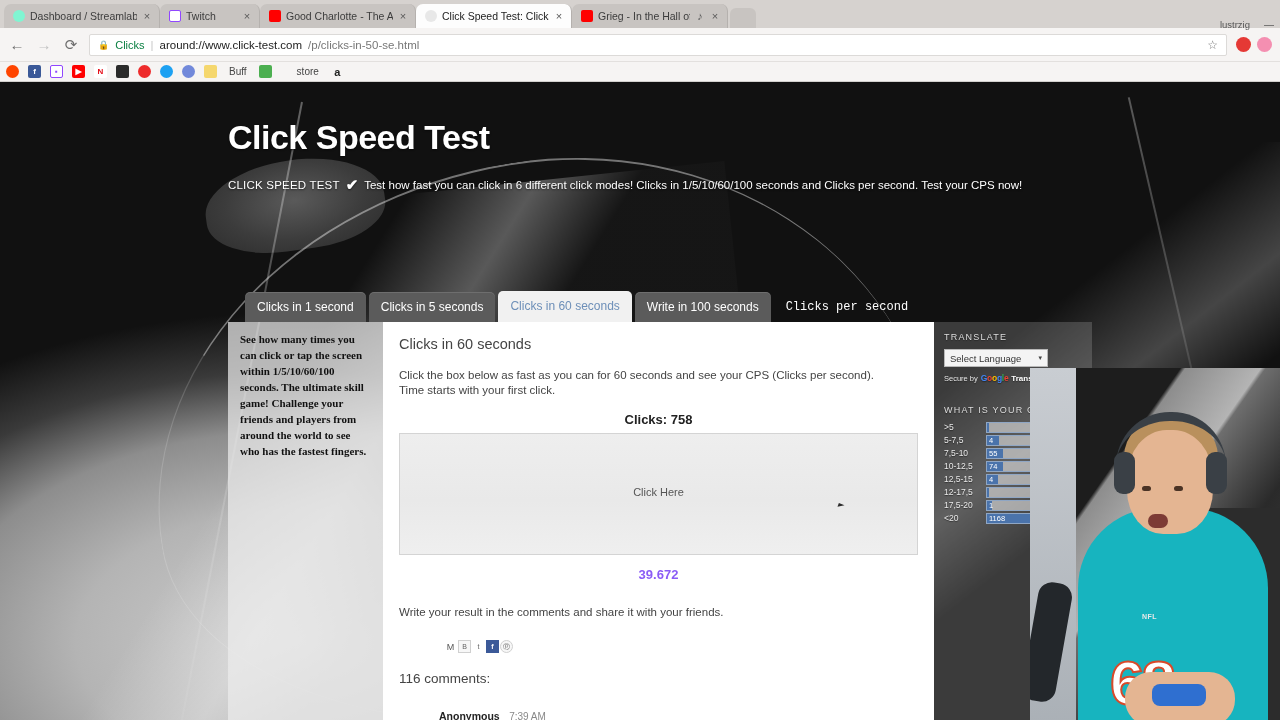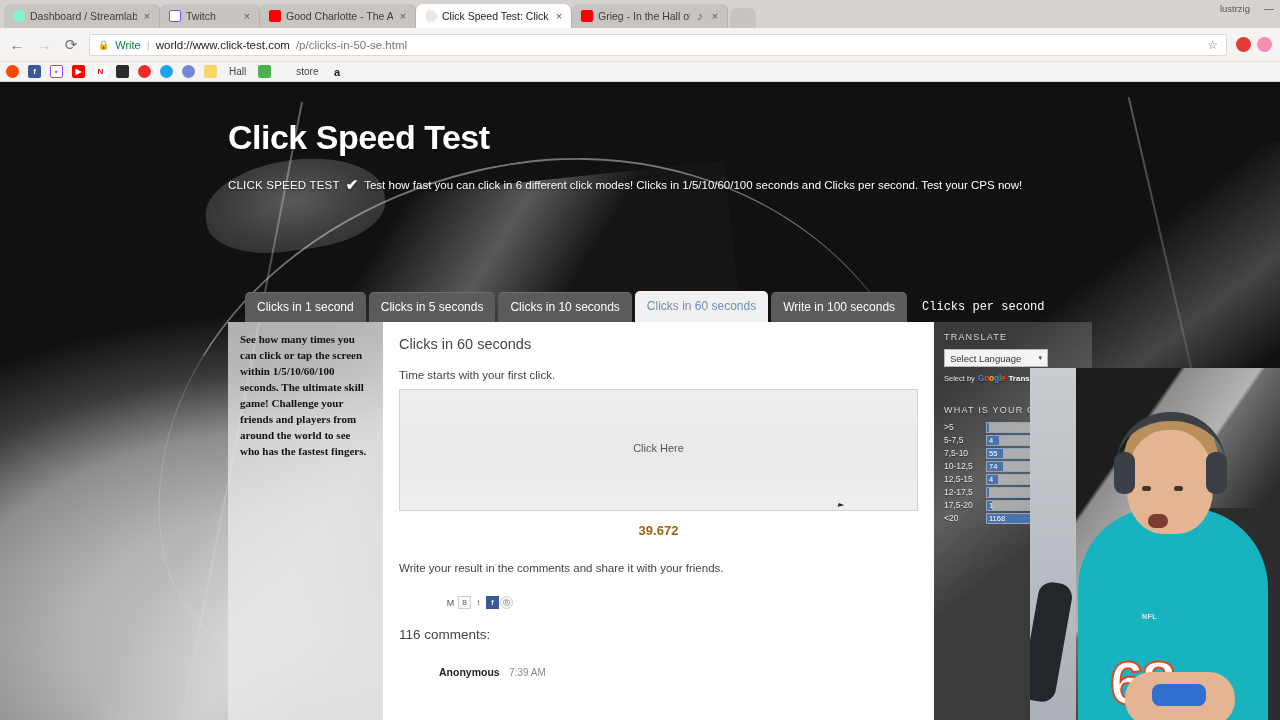--- a/index.html
+++ b/index.html
@@ -56,21 +56,21 @@
   .fav-clicktest { background: #e8e8e8; border-radius: 50%; }
   .tab-close {
     font-size: 11px; color: #5a5a5a; cursor: pointer;
     width: 10px; text-align: center; line-height: 1;
   }
   .tab-newtab {
     width: 26px; height: 20px; background: #c8c4c1;
     border-radius: 6px 6px 0 0; margin-left: 2px;
   }
   .win-ctrl {
-    position: absolute; right: 6px; top: 3px;
+    position: absolute; right: 6px; top: 19px;
     display: flex; gap: 14px; align-items: center;
     font-size: 10px; color: #5a5a5a;
   }
   .win-user { font-size: 9.5px; color: #555; }
 
   .toolbar {
     height: 34px;
     background: #f6f4f3;
     display: flex;
     align-items: center;
@@ -288,21 +288,21 @@
     justify-content: center;
     padding-top: 52px;
     cursor: pointer;
     position: relative;
   }
   .click-area-label { font-size: 11px; color: #555; }
   .result-score {
     text-align: center;
     font-size: 13px;
     font-weight: bold;
-    color: #a16207;
+    color: #8b5cf6;
     margin-top: 12px;
   }
   .share-note { font-size: 11.5px; color: #444; margin-top: 24px; }
   .share-row { display: flex; gap: 1px; margin: 22px 0 0 45px; }
   .share-btn {
     width: 13px; height: 13px;
     border: 1px solid #d0d0d0;
     background: #f7f7f7;
     display: flex; align-items: center; justify-content: center;
     font-size: 7px; color: #666;
@@ -526,44 +526,44 @@
     <span>—</span>
   </div>
 </div>
 
 <div class="toolbar">
   <span class="nav-btn">←</span>
   <span class="nav-btn disabled">→</span>
   <span class="nav-btn">⟳</span>
   <div class="omnibox">
     <span class="lock-icon">🔒</span>
-    <span class="secure-label">Write</span>
+    <span class="secure-label">Clicks</span>
     <span class="omni-sep">|</span>
-    <span class="url-strong">world://www.click-test.com</span>
+    <span class="url-strong">around://www.click-test.com</span>
       <span class="url-dim">/p/clicks-in-50-se.html</span>
     <span class="star-icon">☆</span>
   </div>
   <div class="ext-icons">
     <span class="ext-dot ext-red"></span>
     <span class="ext-dot ext-pink"></span>
   </div>
 </div>
 
 <div class="bookmarks">
   <span class="bm" style="background:#ff4500;border-radius:50%"></span>
   <span class="bm" style="background:#3b5998">f</span>
   <span class="bm" style="background:#fff;border:1px solid #9147ff;color:#9147ff">▪</span>
   <span class="bm" style="background:#ff0000">▶</span>
   <span class="bm" style="background:#fff;color:#e50914">N</span>
   <span class="bm" style="background:#2b2b2b"></span>
   <span class="bm" style="background:#ee2b2b;border-radius:50%"></span>
   <span class="bm" style="background:#1da1f2;border-radius:50%"></span>
   <span class="bm" style="background:#7289da;border-radius:50%"></span>
   <span class="bm" style="background:#f5d76e"></span>
-  <span class="bm-text">Hall</span>
+  <span class="bm-text">Buff</span>
   <span class="bm" style="background:#4caf50"></span>
   <span class="bm-text" style="margin-left:16px">store</span>
   <span class="bm" style="background:transparent;color:#222;font-size:11px">a</span>
 </div>
 
 <div class="viewport">
   <div class="bg-mouse"></div>
   <div class="bg-scroll-hole"></div>
   <div class="bg-edge-1"></div>
   <div class="bg-btn-line"></div>
@@ -576,33 +576,34 @@
     <div class="site-tagline">
       <span class="tagline-lead">CLICK SPEED TEST</span>
       <span class="tagline-check">✔</span>
       <span>Test how fast you can click in 6 different click modes! Clicks in 1/5/10/60/100 seconds and Clicks per second. Test your CPS now!</span>
     </div>
   </div>
 
   <div class="modebar">
     <div class="mode-tab">Clicks in 1 second</div>
     <div class="mode-tab">Clicks in 5 seconds</div>
-    <div class="mode-tab">Clicks in 10 seconds</div>
     <div class="mode-tab active">Clicks in 60 seconds</div>
     <div class="mode-tab">Write in 100 seconds</div>
     <div class="mode-tab plain">Clicks per second</div>
   </div>
 
   <div class="left-col">
     <div class="left-blurb">See how many times you can click or tap the screen within 1/5/10/60/100 seconds. The ultimate skill game! Challenge your friends and players from around the world to see who has the fastest fingers.</div>
   </div>
 
   <div class="main-card">
     <div class="card-h1">Clicks in 60 seconds</div>
+    <div class="card-p">Click the box below as fast as you can for 60 seconds and see your CPS (Clicks per second).</div>
     <div class="card-p">Time starts with your first click.</div>
+    <div class="clicks-count">Clicks: 758</div>
     <div class="click-area">
       <span class="click-area-label">Click Here</span>
     </div>
     <div class="result-score">39.672</div>
     <div class="share-note">Write your result in the comments and share it with your friends.</div>
 
     <div class="share-row">
       <span class="share-btn gm">M</span>
       <span class="share-btn">B</span>
       <span class="share-btn" style="border:none;background:transparent">t</span>
@@ -621,21 +622,21 @@
 
   </div>
 
   <div class="right-col">
     <div class="rs-head">TRANSLATE</div>
     <div class="lang-select">
       <span>Select Language</span>
       <span class="sel-caret">▾</span>
     </div>
     <div class="powered">
-      <span>Select by</span>
+      <span>Secure by</span>
       <span class="g-logo"><span class="g-b">G</span><span class="g-r">o</span><span class="g-y">o</span><span class="g-b">g</span><span class="g-g">l</span><span class="g-r">e</span></span>
       <span class="translate-word">Translate</span>
     </div>
 
     <div class="poll-head">WHAT IS YOUR CPS?</div>
     <div>
       <div class="poll-row">
         <span class="poll-label">&gt;5</span>
         <span class="poll-track">
             <span class="poll-fill" style="width:0.2%">

